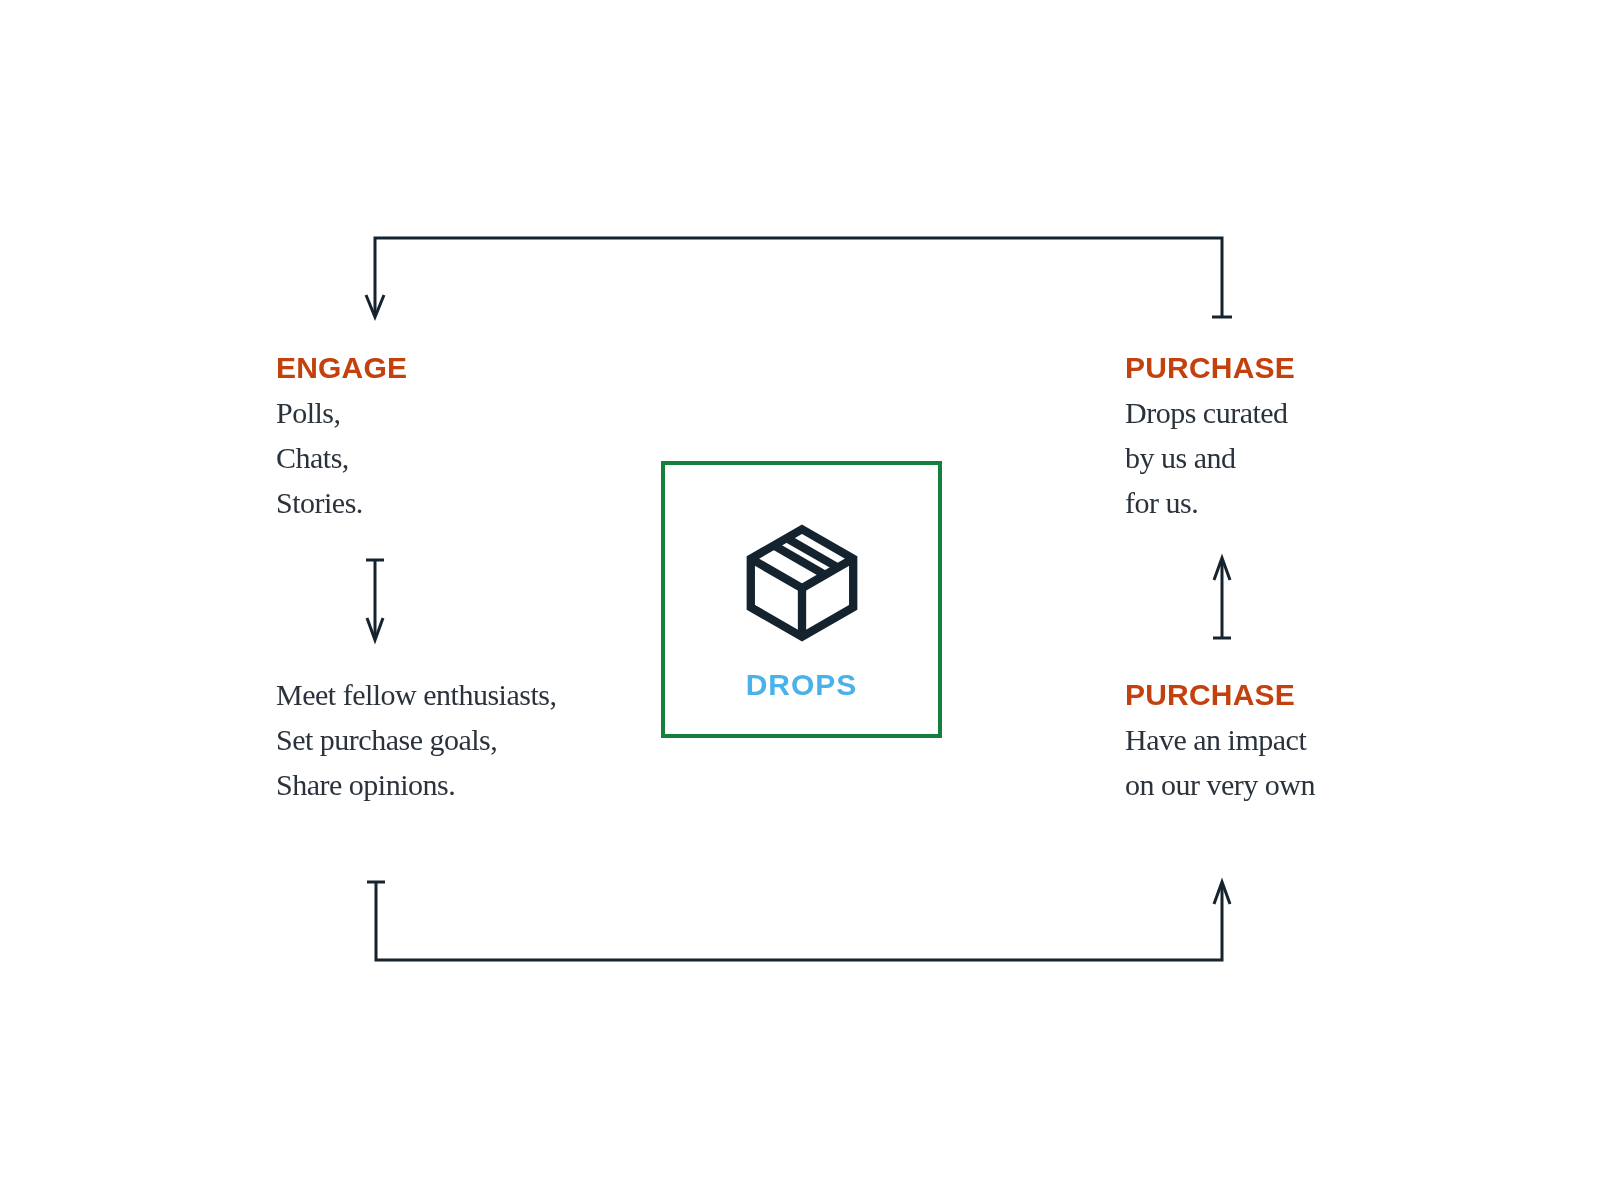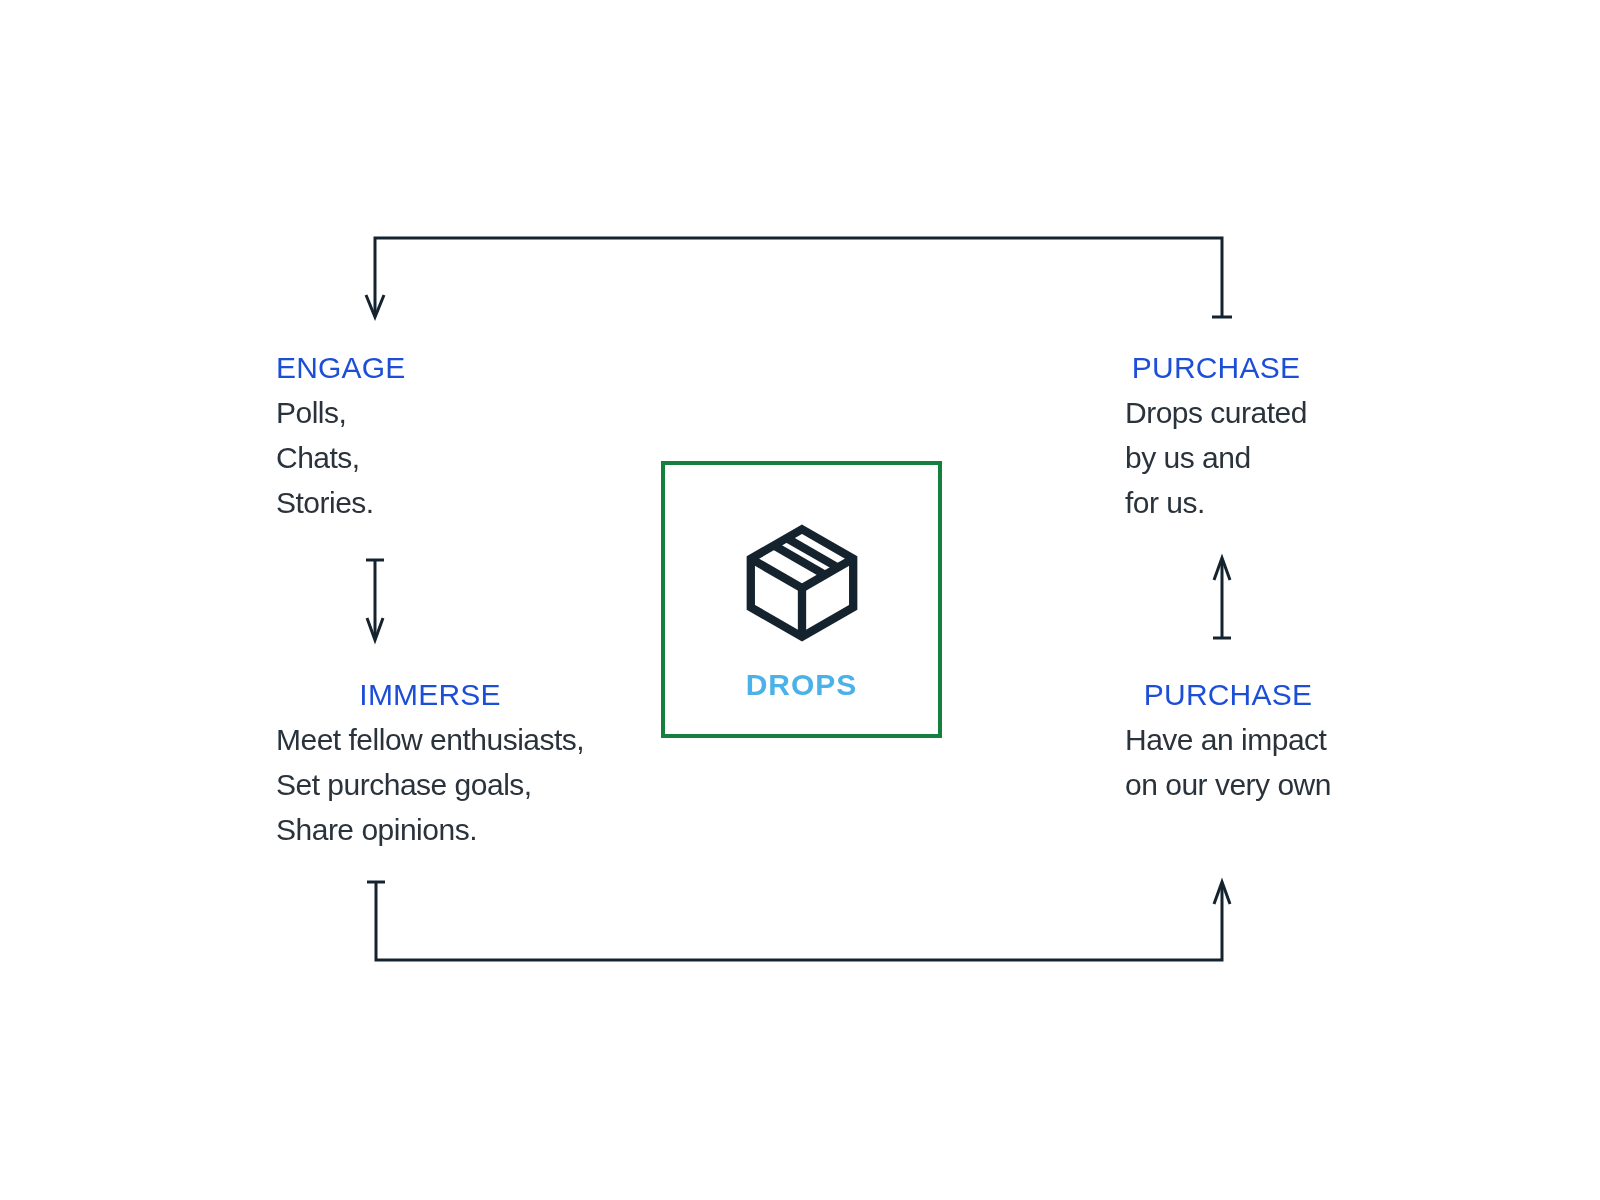--- a/index.html
+++ b/index.html
@@ -26,32 +26,32 @@
     stroke: #14232e;
     stroke-width: 3;
     fill: none;
   }
   .node {
     position: absolute;
     white-space: nowrap;
   }
   .node-title {
     font-size: 30px;
-    font-weight: normal;
+    font-weight: bold;
     line-height: 45px;
     letter-spacing: 0.2px;
-    color: #1d4ed8;
-    text-align: center;
+    color: #c2410c;
   }
   .node-line {
     font-size: 30px;
     font-weight: normal;
     line-height: 45px;
     letter-spacing: -0.5px;
     color: #2a333c;
+    font-family: Liberation Serif, serif;
   }
   .node-engage   { left: 276px;  top: 345px; }
   .node-purchase { left: 1125px; top: 345px; }
   .node-immerse  { left: 276px;  top: 672px; }
   .node-influence{ left: 1125px; top: 672px; }
 
   .center-card {
     position: absolute;
     left: 661px;
     top: 461px;
@@ -126,21 +126,20 @@
   </div>
 
   <div class="node node-purchase">
     <div class="node-title">PURCHASE</div>
     <div class="node-line">Drops curated</div>
     <div class="node-line">by us and</div>
     <div class="node-line">for us.</div>
   </div>
 
   <div class="node node-immerse">
-    <div class="node-title">IMMERSE</div>
     <div class="node-line">Meet fellow enthusiasts,</div>
     <div class="node-line">Set purchase goals,</div>
     <div class="node-line">Share opinions.</div>
   </div>
 
   <div class="node node-influence">
     <div class="node-title">PURCHASE</div>
     <div class="node-line">Have an impact</div>
     <div class="node-line">on our very own</div>
   </div>

